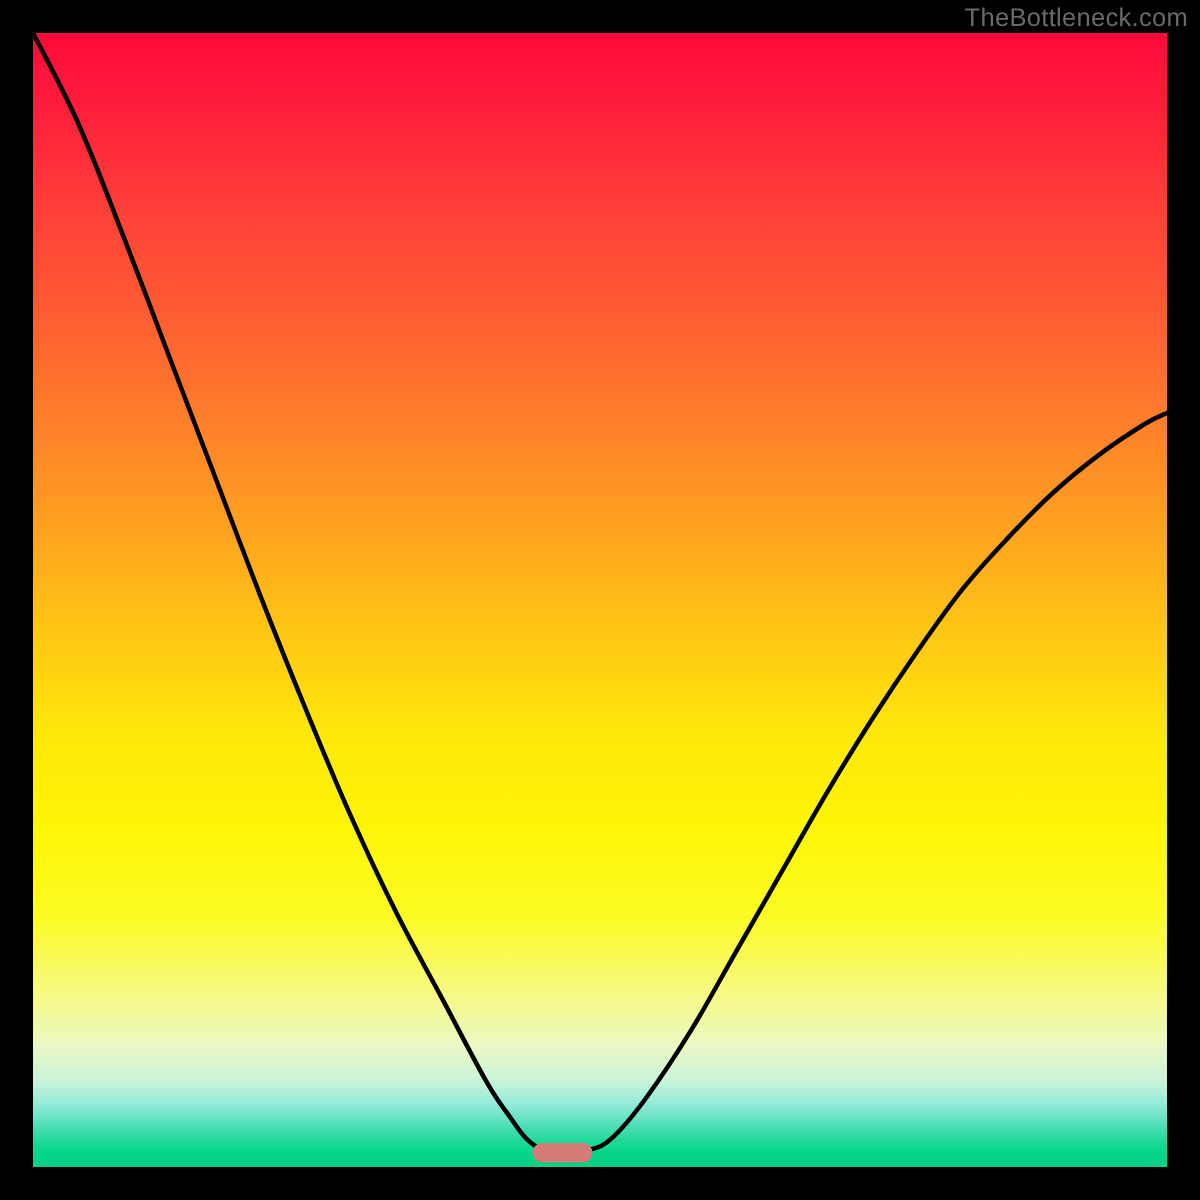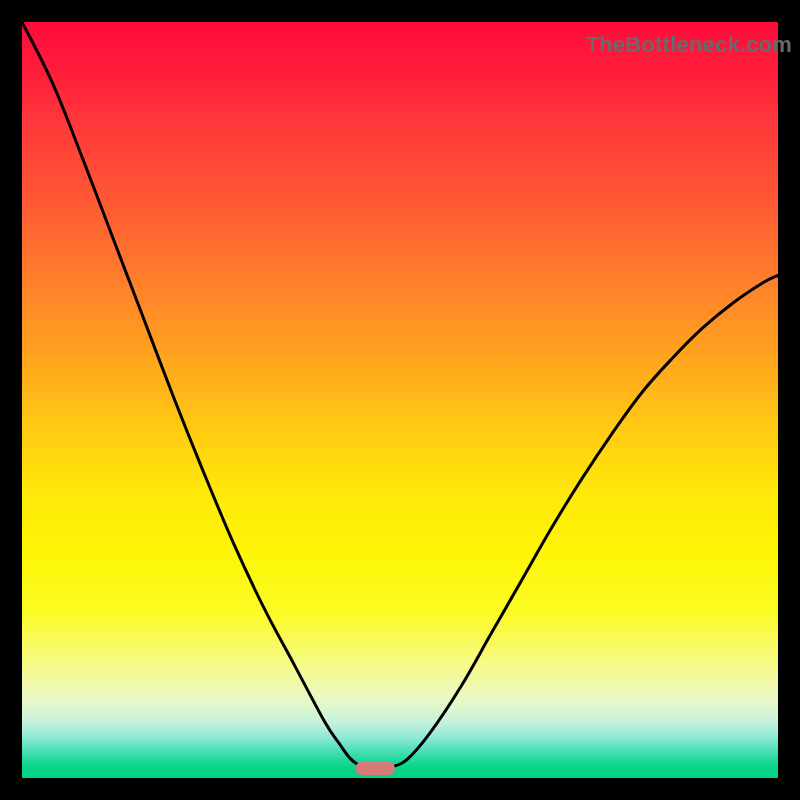--- a/index.html
+++ b/index.html
@@ -15,26 +15,25 @@
     position: relative;
     width: 800px;
     height: 800px;
     background: #000;
   }
   .watermark {
     position: absolute;
     top: 2px;
     right: 8px;
     color: #6a6a6a;
-    font-size: 22px;
-    font-weight: 700;
+    font-size: 17px;
+    font-weight: 400;
     letter-spacing: 0.2px;
     z-index: 30;
     user-select: none;
-    margin-top: 30px;
   }
   .plot {
     position: absolute;
     left: 22px;
     top: 22px;
     width: 756px;
     height: 756px;
     overflow: hidden;
   }
   .gradient {

